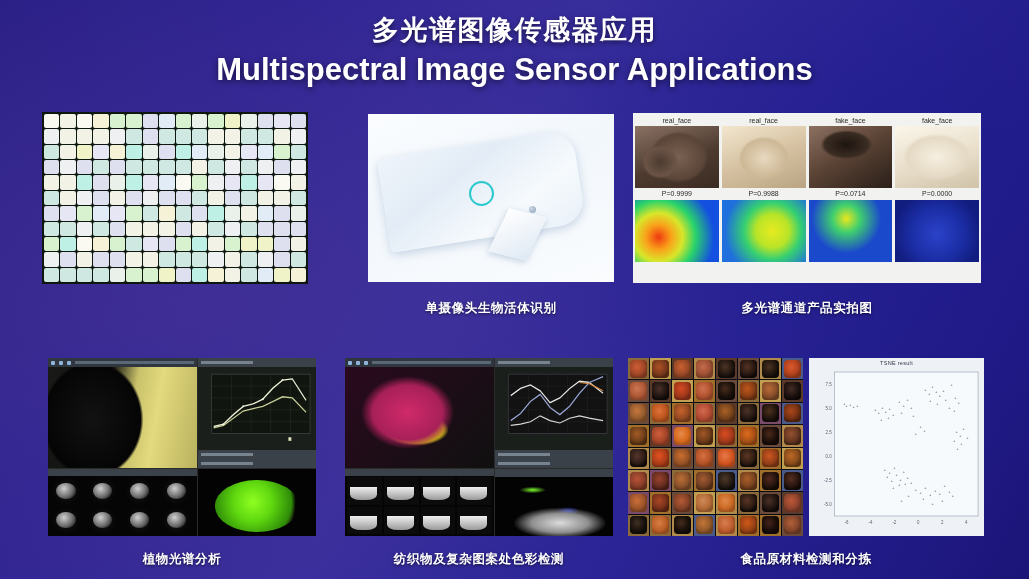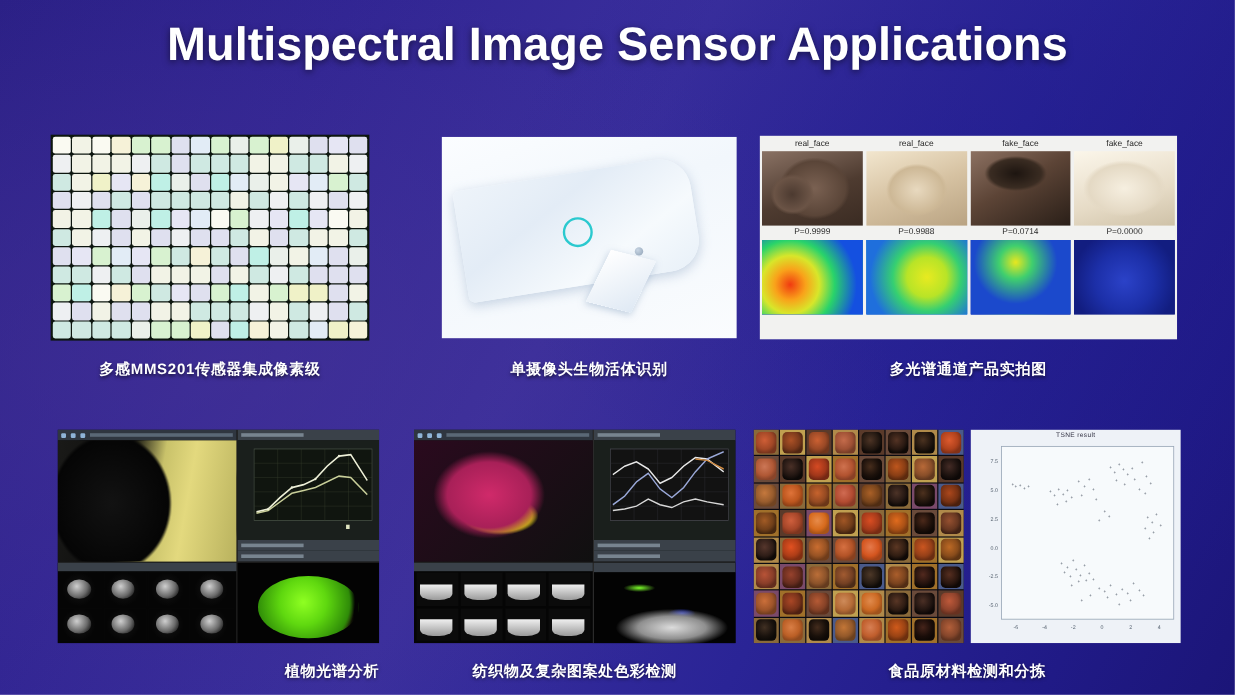--- a/index.html
+++ b/index.html
@@ -13,21 +13,21 @@
     position:relative;
   }
 
   
   .title-wrap { position:absolute; left:0; top:12px; width:1029px; text-align:center; }
   .title-cn {
     color:#fff; font-size:27px; font-weight:bold; letter-spacing:1.5px;
     text-shadow:0 2px 5px rgba(0,0,0,.55);
   }
   .title-en {
-    color:#fff; font-size:39px; font-weight:bold; margin-top:4px; letter-spacing:0px;
+    color:#fff; font-size:31px; font-weight:bold; margin-top:4px; letter-spacing:0px;
     text-shadow:0 2px 6px rgba(0,0,0,.55);
   }
 
   
   .card { position:absolute; }
   .frame { position:absolute; inset:0; overflow:hidden; }
   .caption {
     position:absolute; width:100%; text-align:center; color:#fff;
     font-size:12.5px; font-weight:bold; letter-spacing:.6px; line-height:17px;
     text-shadow:0 1px 3px rgba(0,0,0,.6);
@@ -163,28 +163,29 @@
   .fc:after { content:''; position:absolute; inset:8%; border-radius:22%; }
   .scatter { width:50%; height:100%; background:#eef2f7; position:relative; }
   .scatter-title { position:absolute; left:0; top:2px; width:100%; text-align:center;
                    font-size:5.5px; color:#334; letter-spacing:.3px; }
   .scatter svg { position:absolute; left:0; top:0; width:100%; height:100%; }
 
   
   #cap1 { left:42px; top:300px; width:266px; }
   #cap2 { left:368px; top:300px; width:246px; }
   #cap3 { left:633px; top:300px; width:348px; }
-  #cap4 { left:48px; top:551px; width:268px;text-align:right; }
+  #cap4 { left:48px; top:551px; width:268px; }
   #cap5 { left:345px; top:551px; width:268px; }
   #cap6 { left:628px; top:551px; width:356px; }
 </style>
 </head>
 <body>
 
 <div class="title-wrap">
+  <div class="title-cn">多光谱图像传感器应用</div>
   <div class="title-en">Multispectral Image Sensor Applications</div>
 </div>
 
 <div class="card" id="c1">
   <div class="frame">
     <div class="mosaic" id="mosaic">
         <div class="px" style="background: rgb(250, 250, 242);"></div>
         <div class="px" style="background: rgb(242, 243, 230);"></div>
         <div class="px" style="background: rgb(250, 250, 242);"></div>
         <div class="px" style="background: rgb(246, 242, 216);"></div>
@@ -357,21 +358,20 @@
         <div class="px" style="background: rgb(246, 242, 216);"></div>
         <div class="px" style="background: rgb(242, 243, 230);"></div>
         <div class="px" style="background: rgb(207, 233, 226);"></div>
         <div class="px" style="background: rgb(226, 236, 246);"></div>
         <div class="px" style="background: rgb(240, 242, 200);"></div>
         <div class="px" style="background: rgb(246, 242, 216);"></div>
       </div>
   </div>
 </div>
 <div class="caption" id="cap1">
-  <div>多感MMS201传感器集成像素级</div>
 </div>
 
 <div class="card" id="c2">
   <div class="frame">
     <div class="fluo">
       <div class="dev-body"></div>
       <div class="dev-tip"></div>
       <div class="dev-screw"></div>
       <div class="fluo-ring"></div>
     </div>

